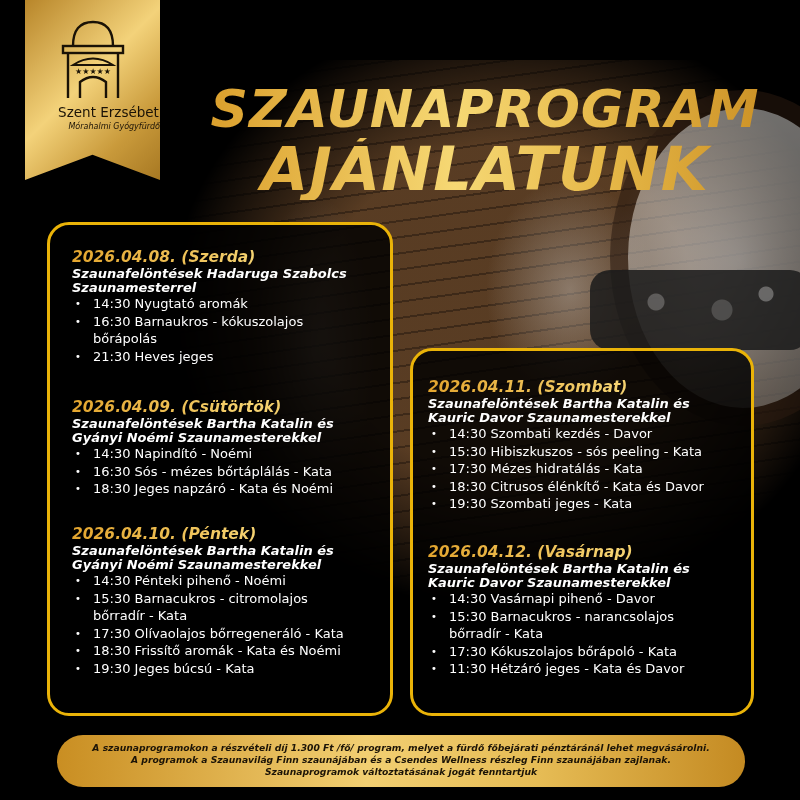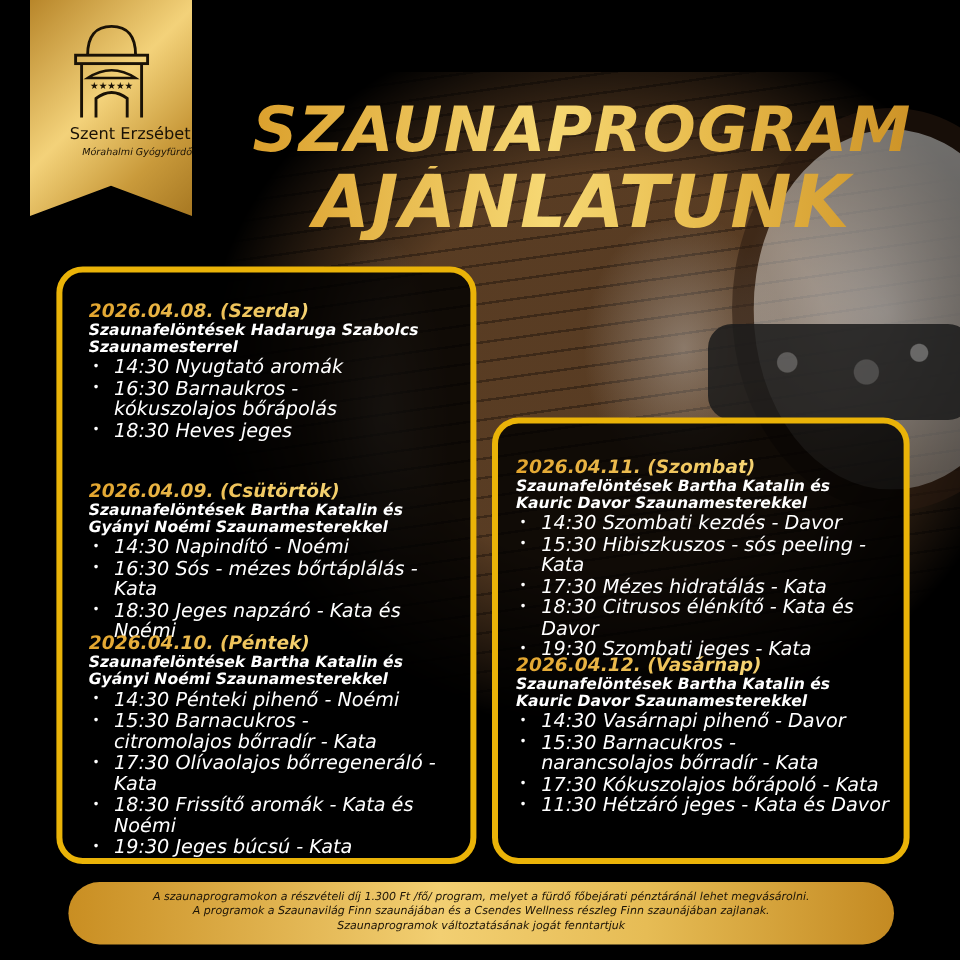--- a/index.html
+++ b/index.html
@@ -34,37 +34,37 @@
 
   
   .title { position:absolute; left:185px; width:600px; text-align:center; font-family:"DejaVu Sans", sans-serif; font-weight:bold; font-style:italic;
     color:#f0c04a; letter-spacing:1px;
     background:linear-gradient(90deg,#d89a25 0%,#f6d874 45%,#e6b848 70%,#c98d22 100%);
     -webkit-background-clip:text; background-clip:text;margin-top:48px; -webkit-text-fill-color:transparent; }
   .title1 { top:30px; font-size:52px; line-height:62px; }
   .title2 { top:90px; font-size:61px; line-height:62px; }
 
   
-  .card { position:absolute; border:5px solid #eab308; border-radius:22px; background:rgba(0,0,0,0.82); }
+  .card { position:absolute; border:3px solid #eab308; border-radius:22px; background:rgba(0,0,0,0.82); }
   .card-left { left:47px; top:222px; width:340px; height:488px; }
   .card-right { left:410px; top:348px; width:338px; height:362px; }
   .day { position:absolute; left:22px; right:10px; }
   .day-title { font-weight:bold; font-style:italic; font-size:15.5px; line-height:19px;
     background:linear-gradient(90deg,#e3a52e,#f5d372 60%,#e8b84a);
     -webkit-background-clip:text; background-clip:text; -webkit-text-fill-color:transparent; }
   .day-sub { font-weight:bold; font-style:italic; font-size:13px; line-height:13.5px; color:#fff; }
   .day-list { list-style:none; margin:1px 0 0 0; padding:0; }
-  .day-list li { position:relative; padding-left:21px; font-style:italic; font-size:16px; line-height:17.5px; color:#fff; }
+  .day-list li { position:relative; padding-left:21px; font-size:13px; line-height:17.5px; color:#fff; }
   .day-list li::before { content:"•"; position:absolute; left:3px; top:0; font-style:normal; font-size:10px; color:#fff; }
 
   
   .footer { position:absolute; left:57px; top:735px; width:688px; height:52px; border-radius:26px;
     background:linear-gradient(90deg,#c98e22 0%,#f2cf72 45%,#e6bc55 70%,#c48a22 100%);
     text-align:center; color:#1c1407; font-style:italic; font-size:9.2px; line-height:12.2px; padding-top:7px; box-sizing:border-box; }
-  .footer div { white-space:nowrap; }
+  .footer div { white-space:nowrap;font-weight:bold; }
 </style>
 </head>
 <body>
 
 <div class="scene">
   <div class="photo"></div>
   <div class="window"></div>
   <div class="stones"></div>
 </div>
 
@@ -85,21 +85,21 @@
 <div class="title title2">AJÁNLATUNK</div>
 
 <div class="card card-left">
   <div class="day" style="top:23px;">
     <div class="day-title">2026.04.08. (Szerda)</div>
     <div class="day-sub">Szaunafelöntések Hadaruga Szabolcs</div>
     <div class="day-sub">Szaunamesterrel</div>
     <ul class="day-list">
       <li>14:30 Nyugtató aromák</li>
       <li style="width:260px;">16:30 Barnaukros - kókuszolajos bőrápolás</li>
-      <li>18:30 Heves jeges</li>
+      <li>21:30 Heves jeges</li>
     </ul>
   </div>
   <div class="day" style="top:173px;">
     <div class="day-title">2026.04.09. (Csütörtök)</div>
     <div class="day-sub">Szaunafelöntések Bartha Katalin és</div>
     <div class="day-sub">Gyányi Noémi Szaunamesterekkel</div>
     <ul class="day-list">
       <li>14:30 Napindító - Noémi</li>
       <li>16:30 Sós - mézes bőrtáplálás - Kata</li>
       <li>18:30 Jeges napzáró - Kata és Noémi</li>

